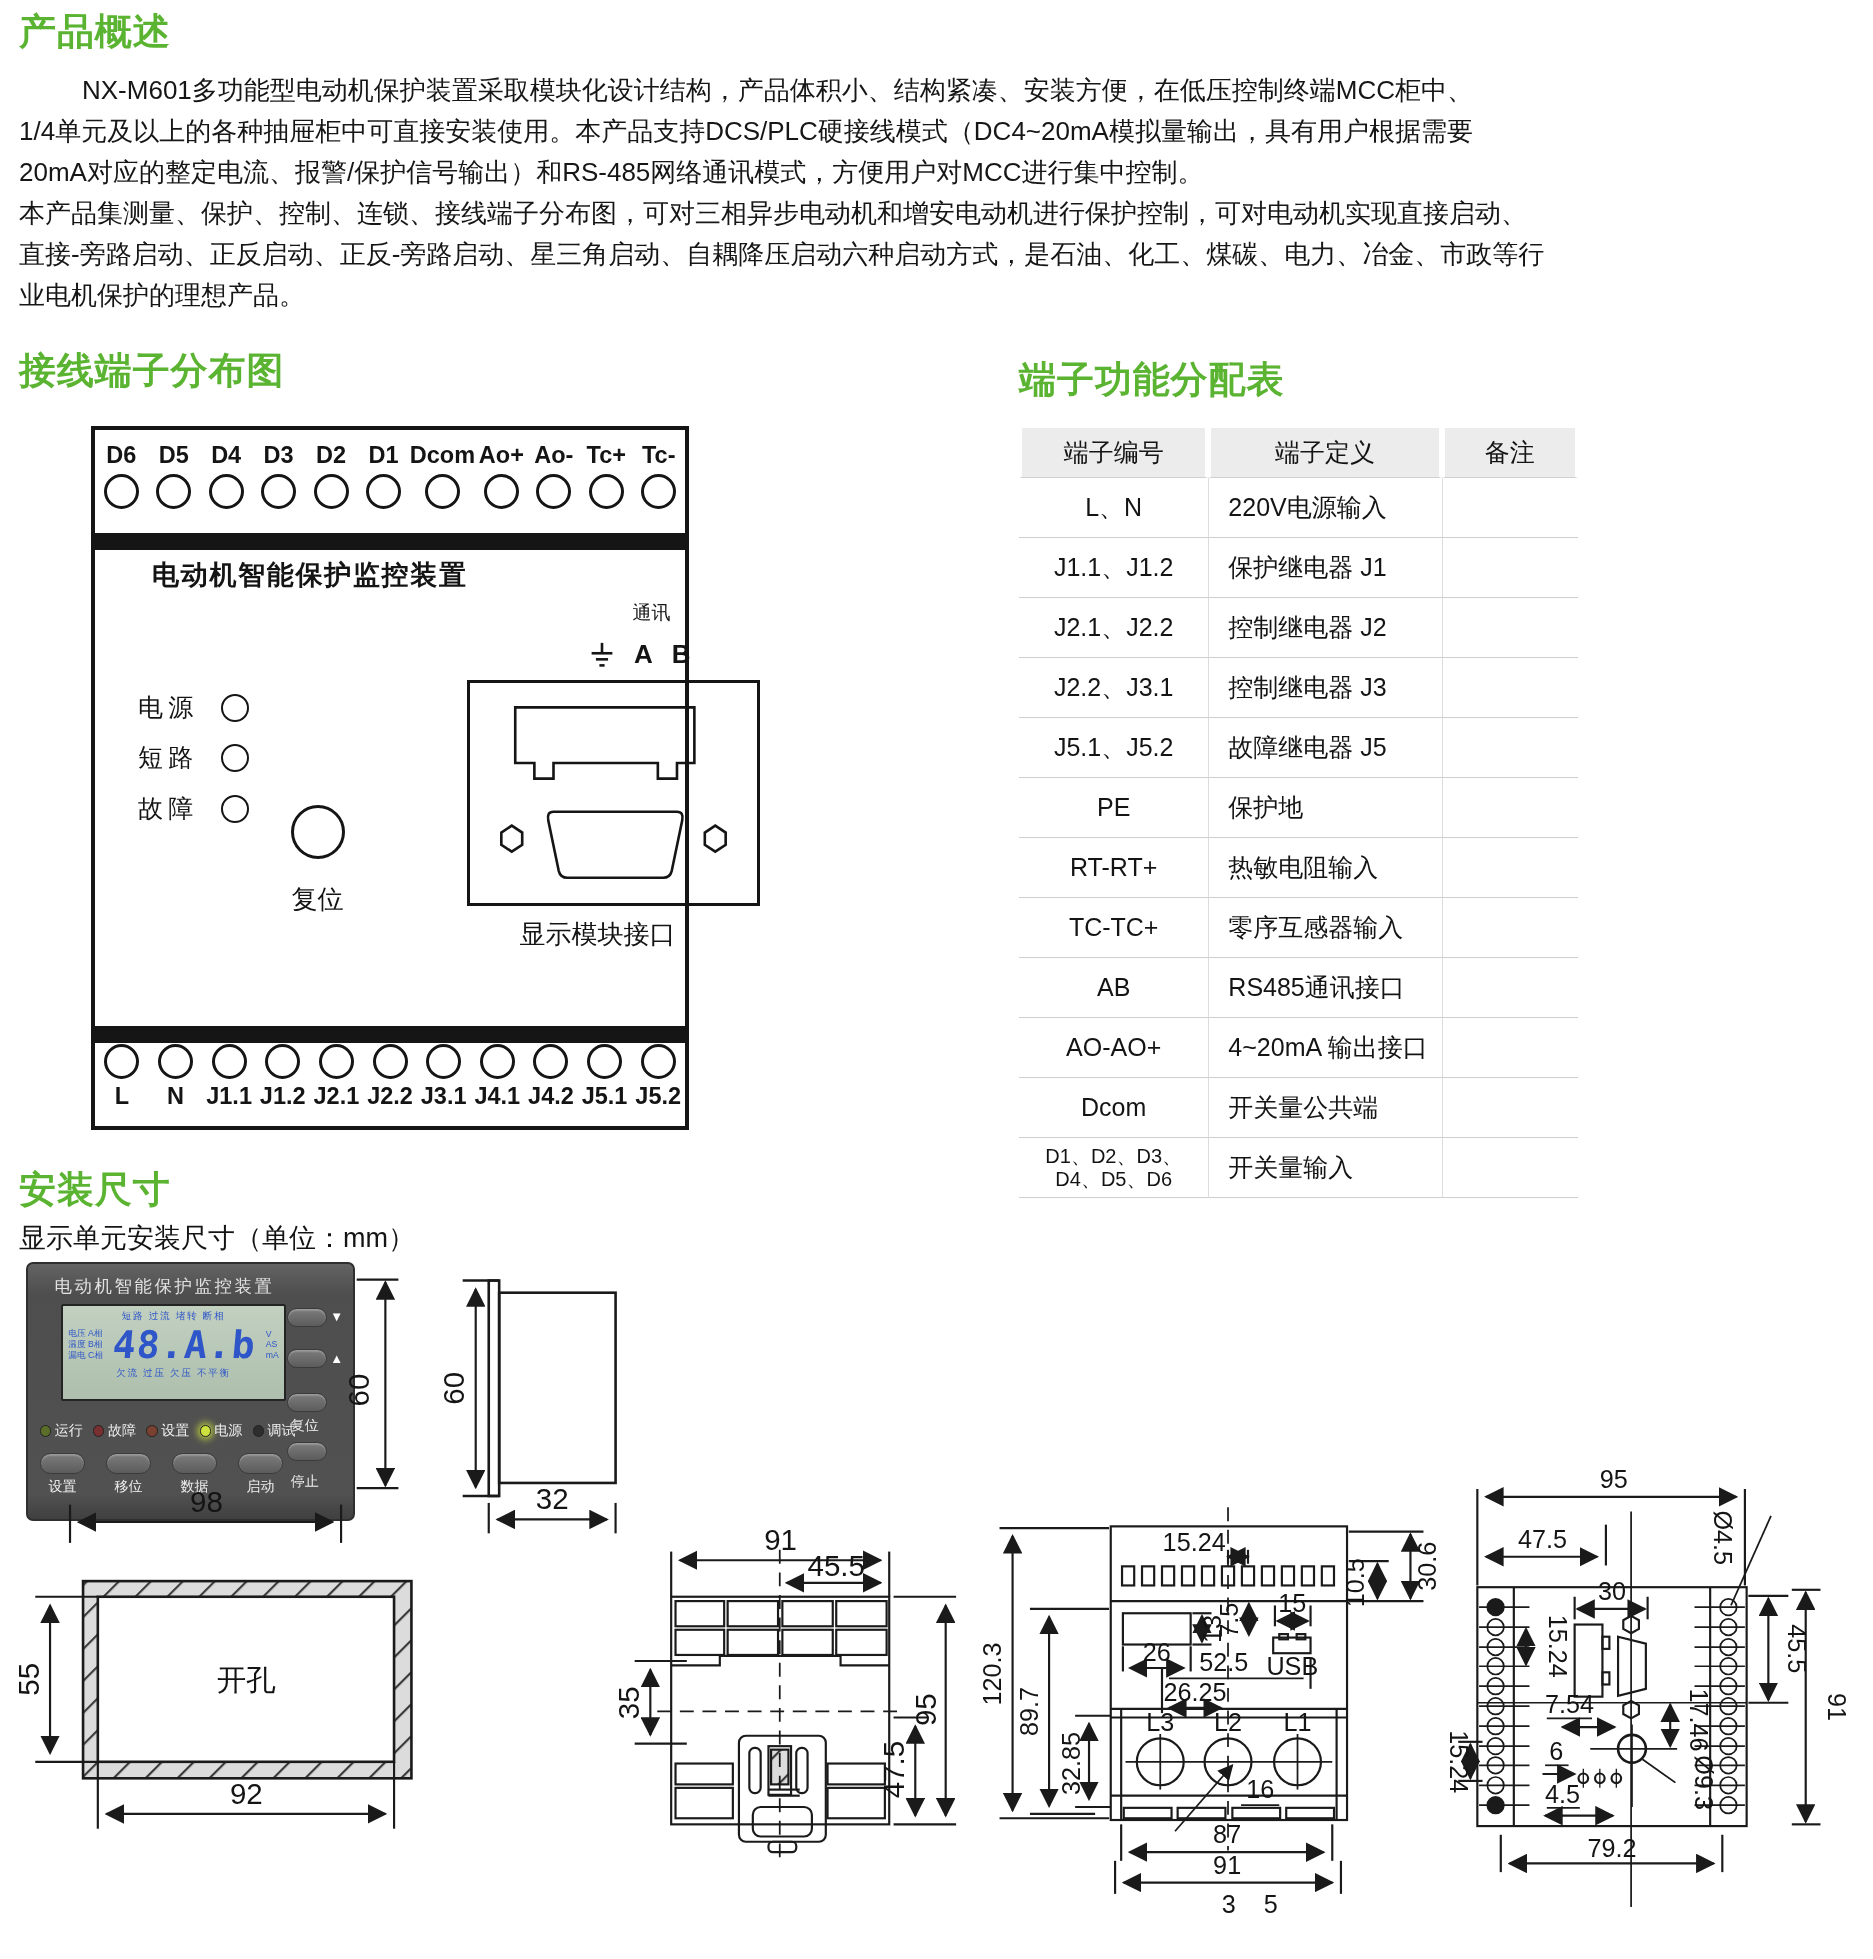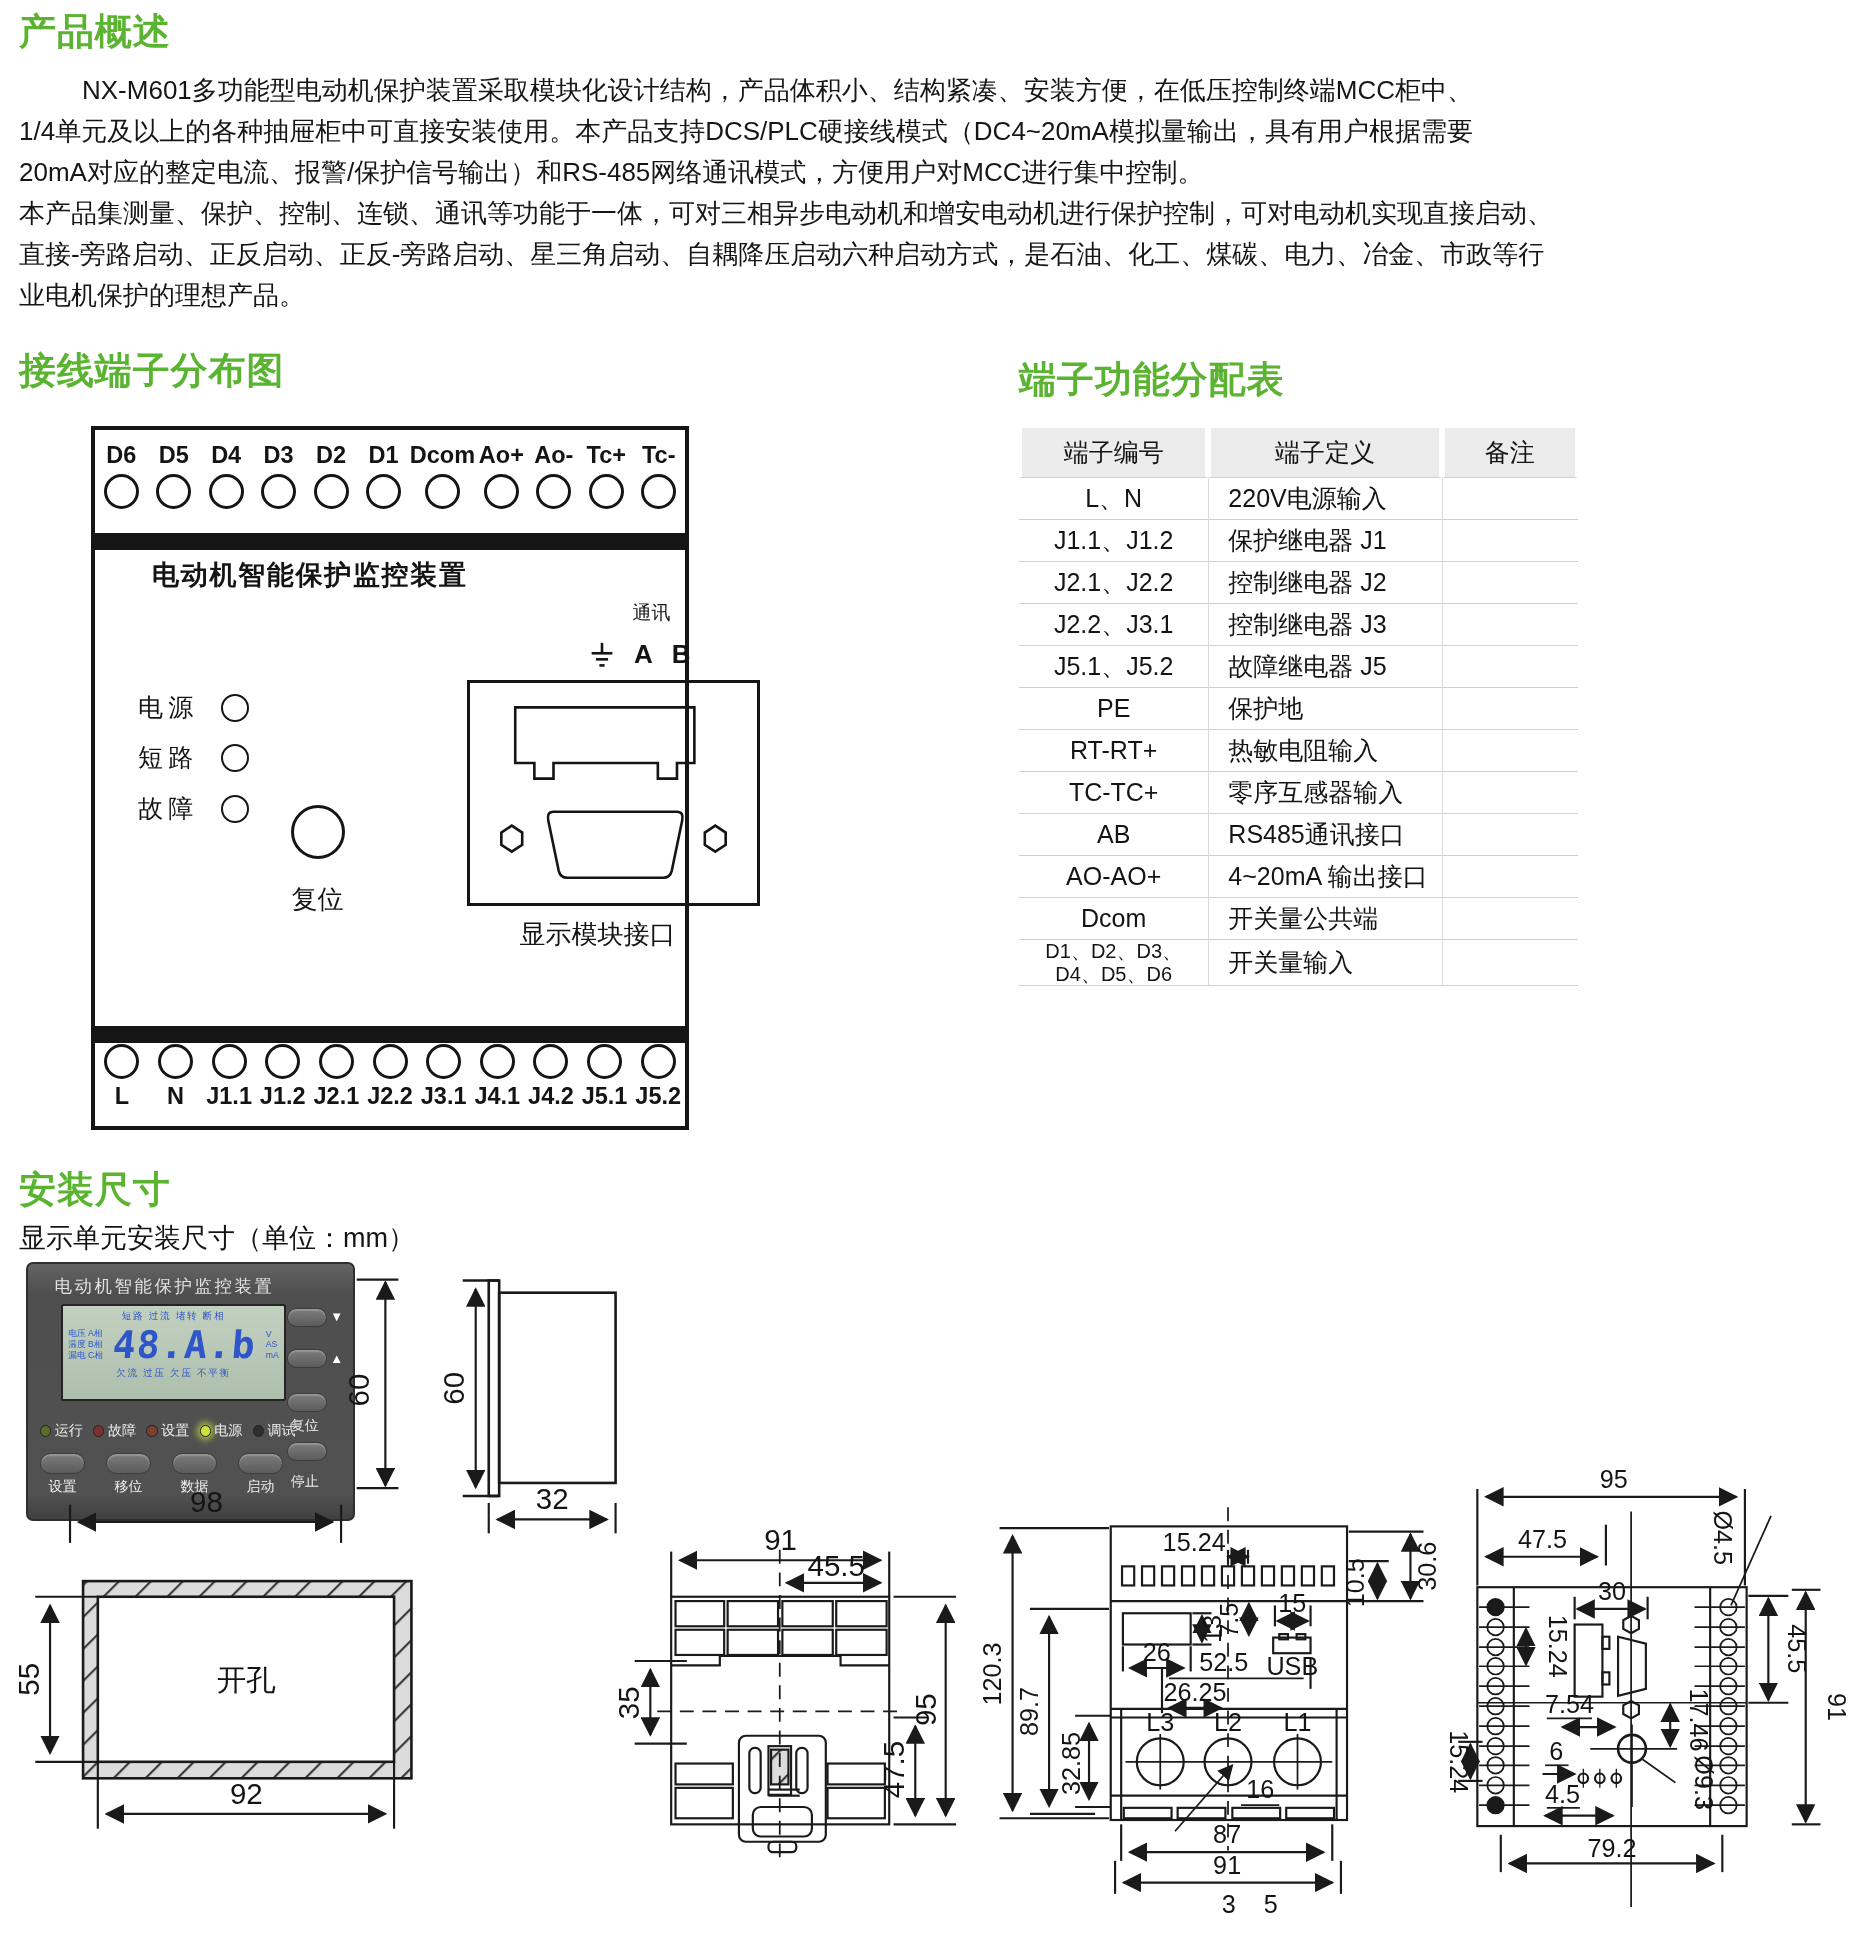--- a/index.html
+++ b/index.html
@@ -33,21 +33,21 @@
   .disp-box { position:absolute; left:372px; top:250px; width:293px; height:226px; border:3px solid #151515; }
   .disp-lab { position:absolute; left:355px; top:487px; width:295px; text-align:center; font-size:26px; white-space:nowrap; }
 
   
   #tf-table { left:1019px; top:428px; width:559px; border-collapse:separate; border-spacing:0; table-layout:fixed; }
   #tf-table th {
     background:#ececec; font-size:25px; font-weight:400; height:50px; text-align:center;
     border-left:3.5px solid #fff; border-right:3.5px solid #fff; border-bottom:1.7px solid #cfcfcf;
   }
   #tf-table td {
-    height:42px; font-size:25px; text-align:center; border-bottom:1.7px solid #cfcfcf; background:#fff;
+    height:60px; font-size:25px; text-align:center; border-bottom:1.7px solid #cfcfcf; background:#fff;
   }
   #tf-table td + td { border-left:1.7px solid #dcdcdc; }
   #tf-table td.def { text-align:left; padding-left:19px; }
   #tf-table td.small { font-size:20px; line-height:22.6px; }
 
   
   #photo { left:26px; top:1262px; width:329px; height:259px; background:linear-gradient(#636363,#4e4e4e 12%,#515151 90%,#404040);
            border:2.6px solid #2f2f2f; border-radius:7px; }
   .ph-title { position:absolute; left:0; right:52px; top:10.4px; text-align:center; color:#e3e3e3; font-size:17.4px; letter-spacing:2.6px; white-space:nowrap; }
   .lcd { position:absolute; left:33px; top:40px; width:225px; height:97px; background:linear-gradient(#c2d0c0,#aebfae); border:2.6px solid #242424; border-radius:2.6px; color:#2e56c8; overflow:hidden; }
@@ -78,21 +78,21 @@
   .dts { font-size:29px; fill:#141414; font-family:"Liberation Sans","DejaVu Sans",sans-serif; }
 </style>
 </head>
 <body>
 
 <div class="abs green-h" style="left:19px; top:7px;">产品概述</div>
 <div class="abs" style="left:19px; top:70px;">
   <div class="para-line" style="padding-left:63px;">NX-M601多功能型电动机保护装置采取模块化设计结构，产品体积小、结构紧凑、安装方便，在低压控制终端MCC柜中、</div>
   <div class="para-line">1/4单元及以上的各种抽屉柜中可直接安装使用。本产品支持DCS/PLC硬接线模式（DC4~20mA模拟量输出，具有用户根据需要</div>
   <div class="para-line">20mA对应的整定电流、报警/保护信号输出）和RS-485网络通讯模式，方便用户对MCC进行集中控制。</div>
-  <div class="para-line">本产品集测量、保护、控制、连锁、通讯等功能于一体，可对三相异步电动机和增安电动机进行保护控制，可对电动机实现直接启动、</div>
+  <div class="para-line">本产品集测量、保护、控制、连锁、接线端子分布图，可对三相异步电动机和增安电动机进行保护控制，可对电动机实现直接启动、</div>
   <div class="para-line">直接-旁路启动、正反启动、正反-旁路启动、星三角启动、自耦降压启动六种启动方式，是石油、化工、煤碳、电力、冶金、市政等行</div>
   <div class="para-line">业电机保护的理想产品。</div>
 </div>
 
 <div class="abs green-h" style="left:19px; top:346px;">接线端子分布图</div>
 <div class="abs green-h" style="left:1019px; top:355px;">端子功能分配表</div>
 
 <div class="abs" id="tdiagram">
   <div class="tstrip">
     <div class="tcol">

